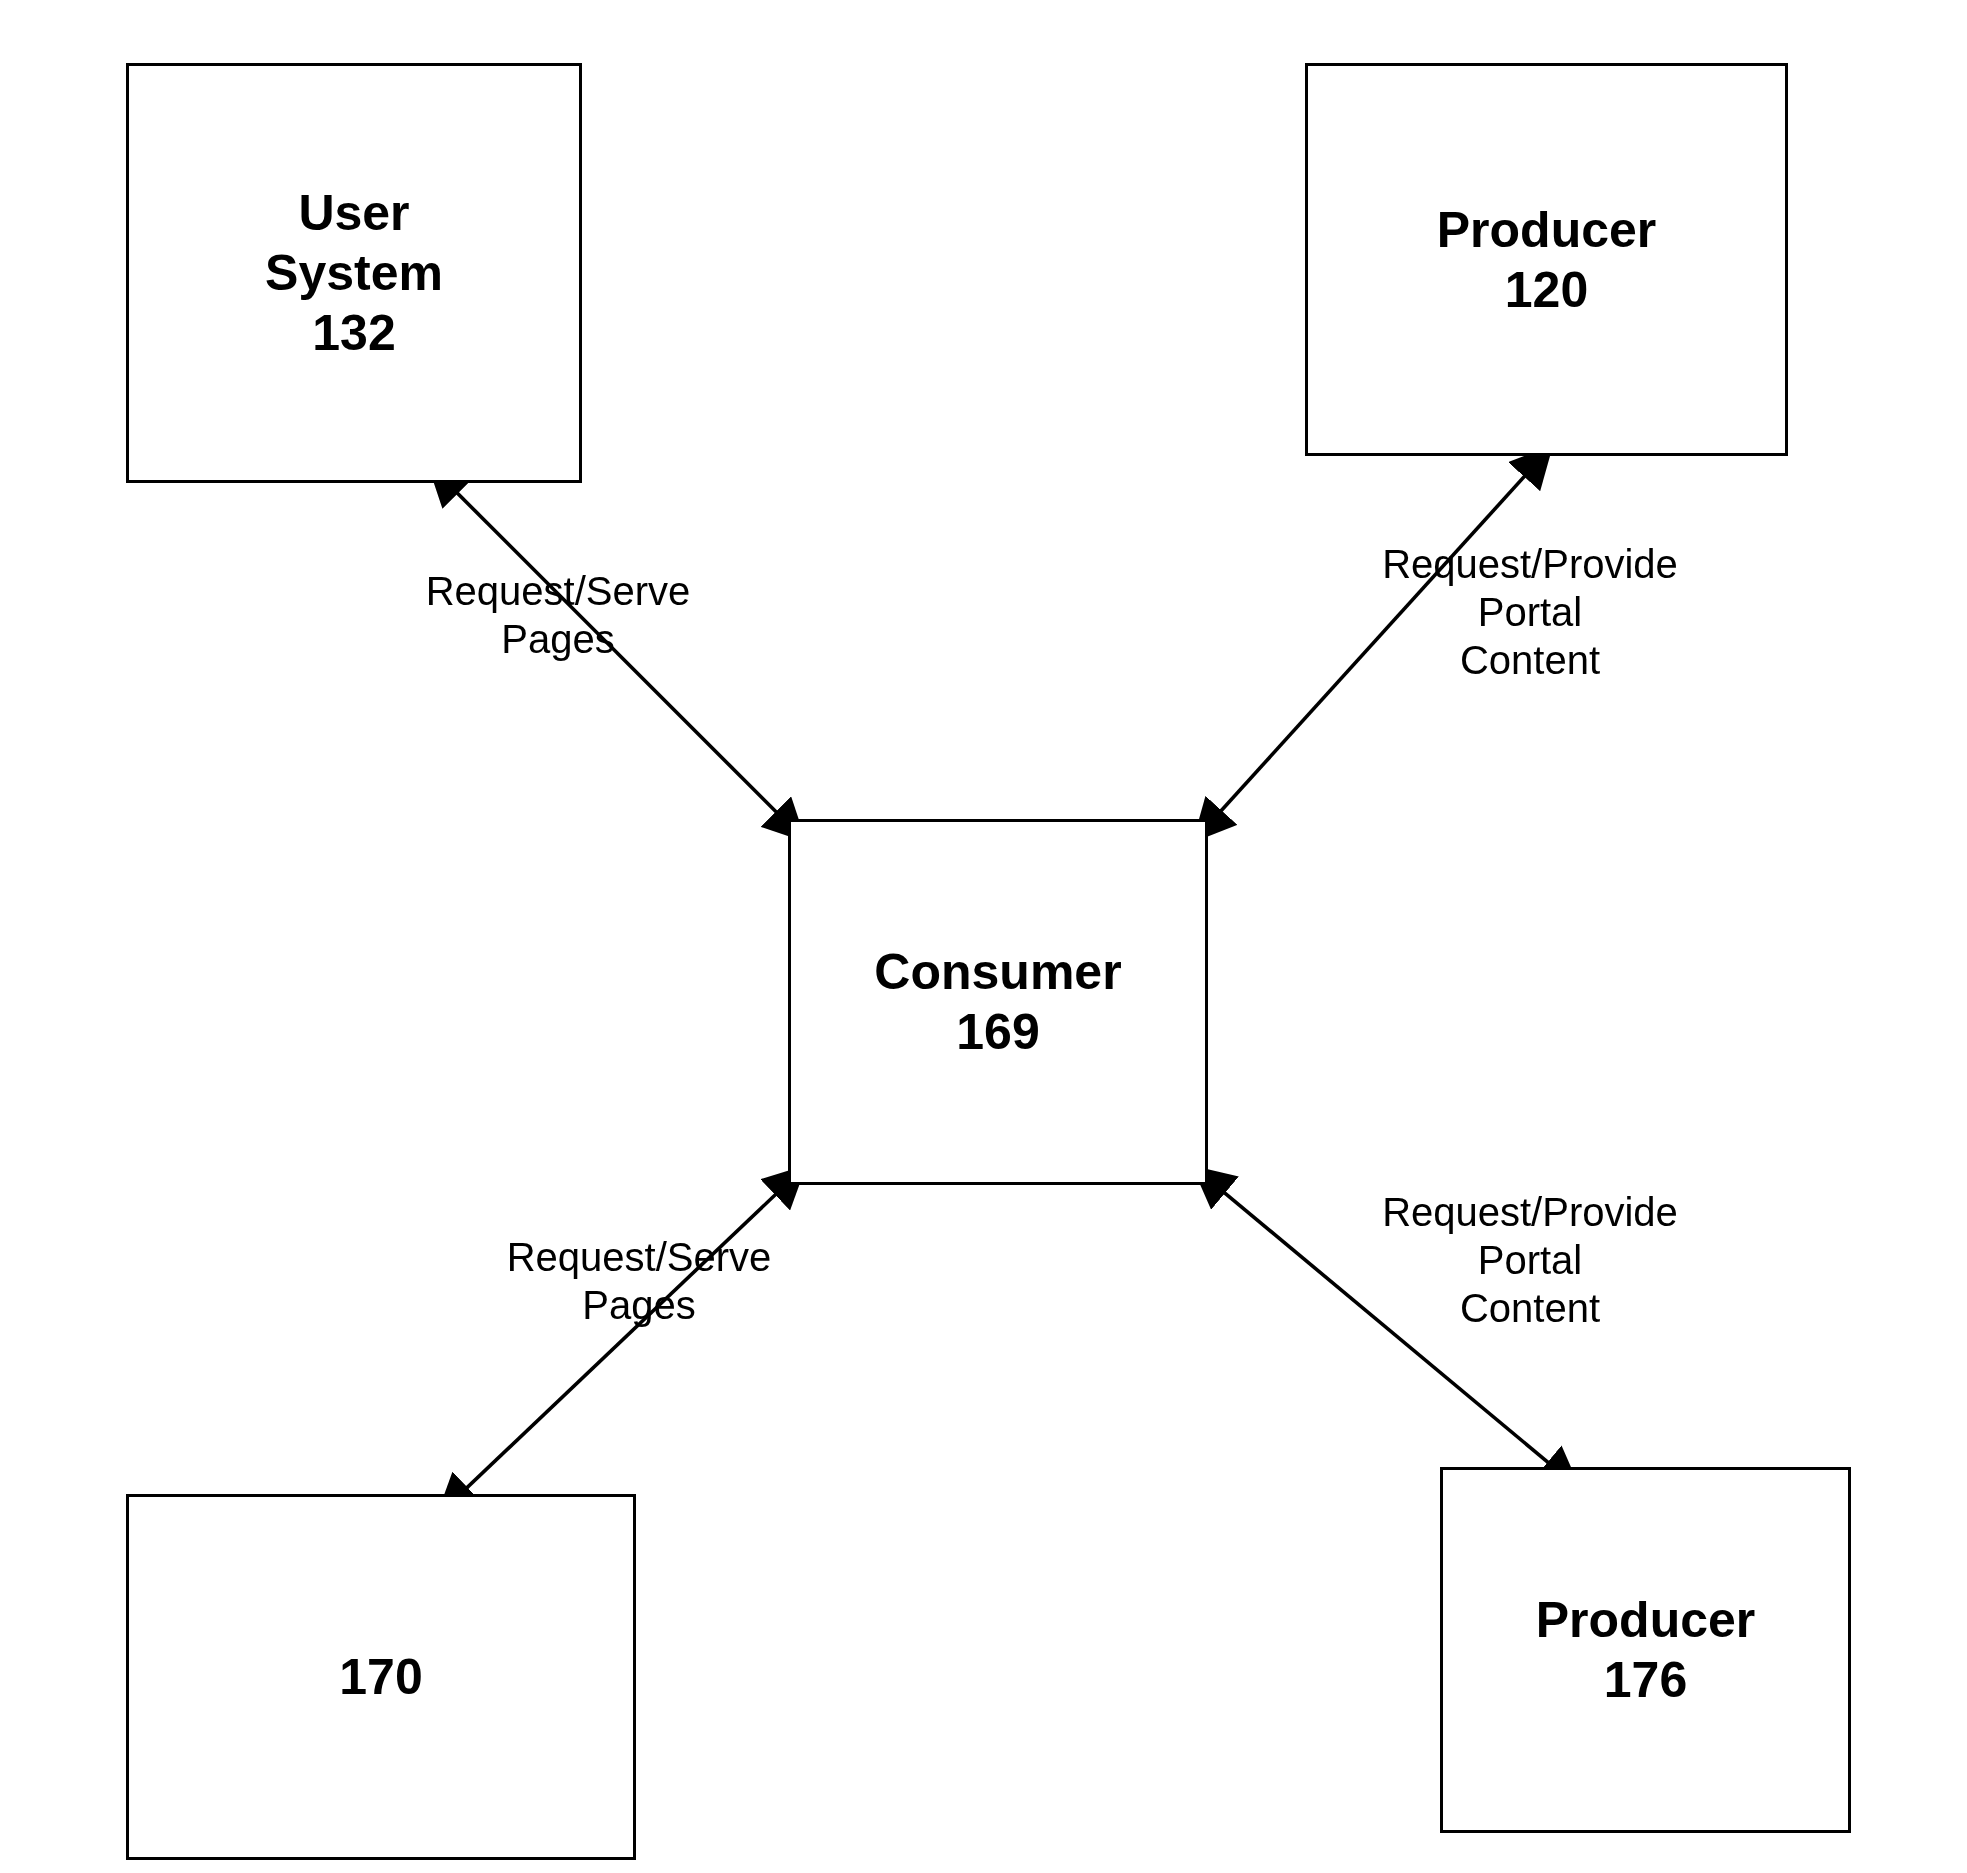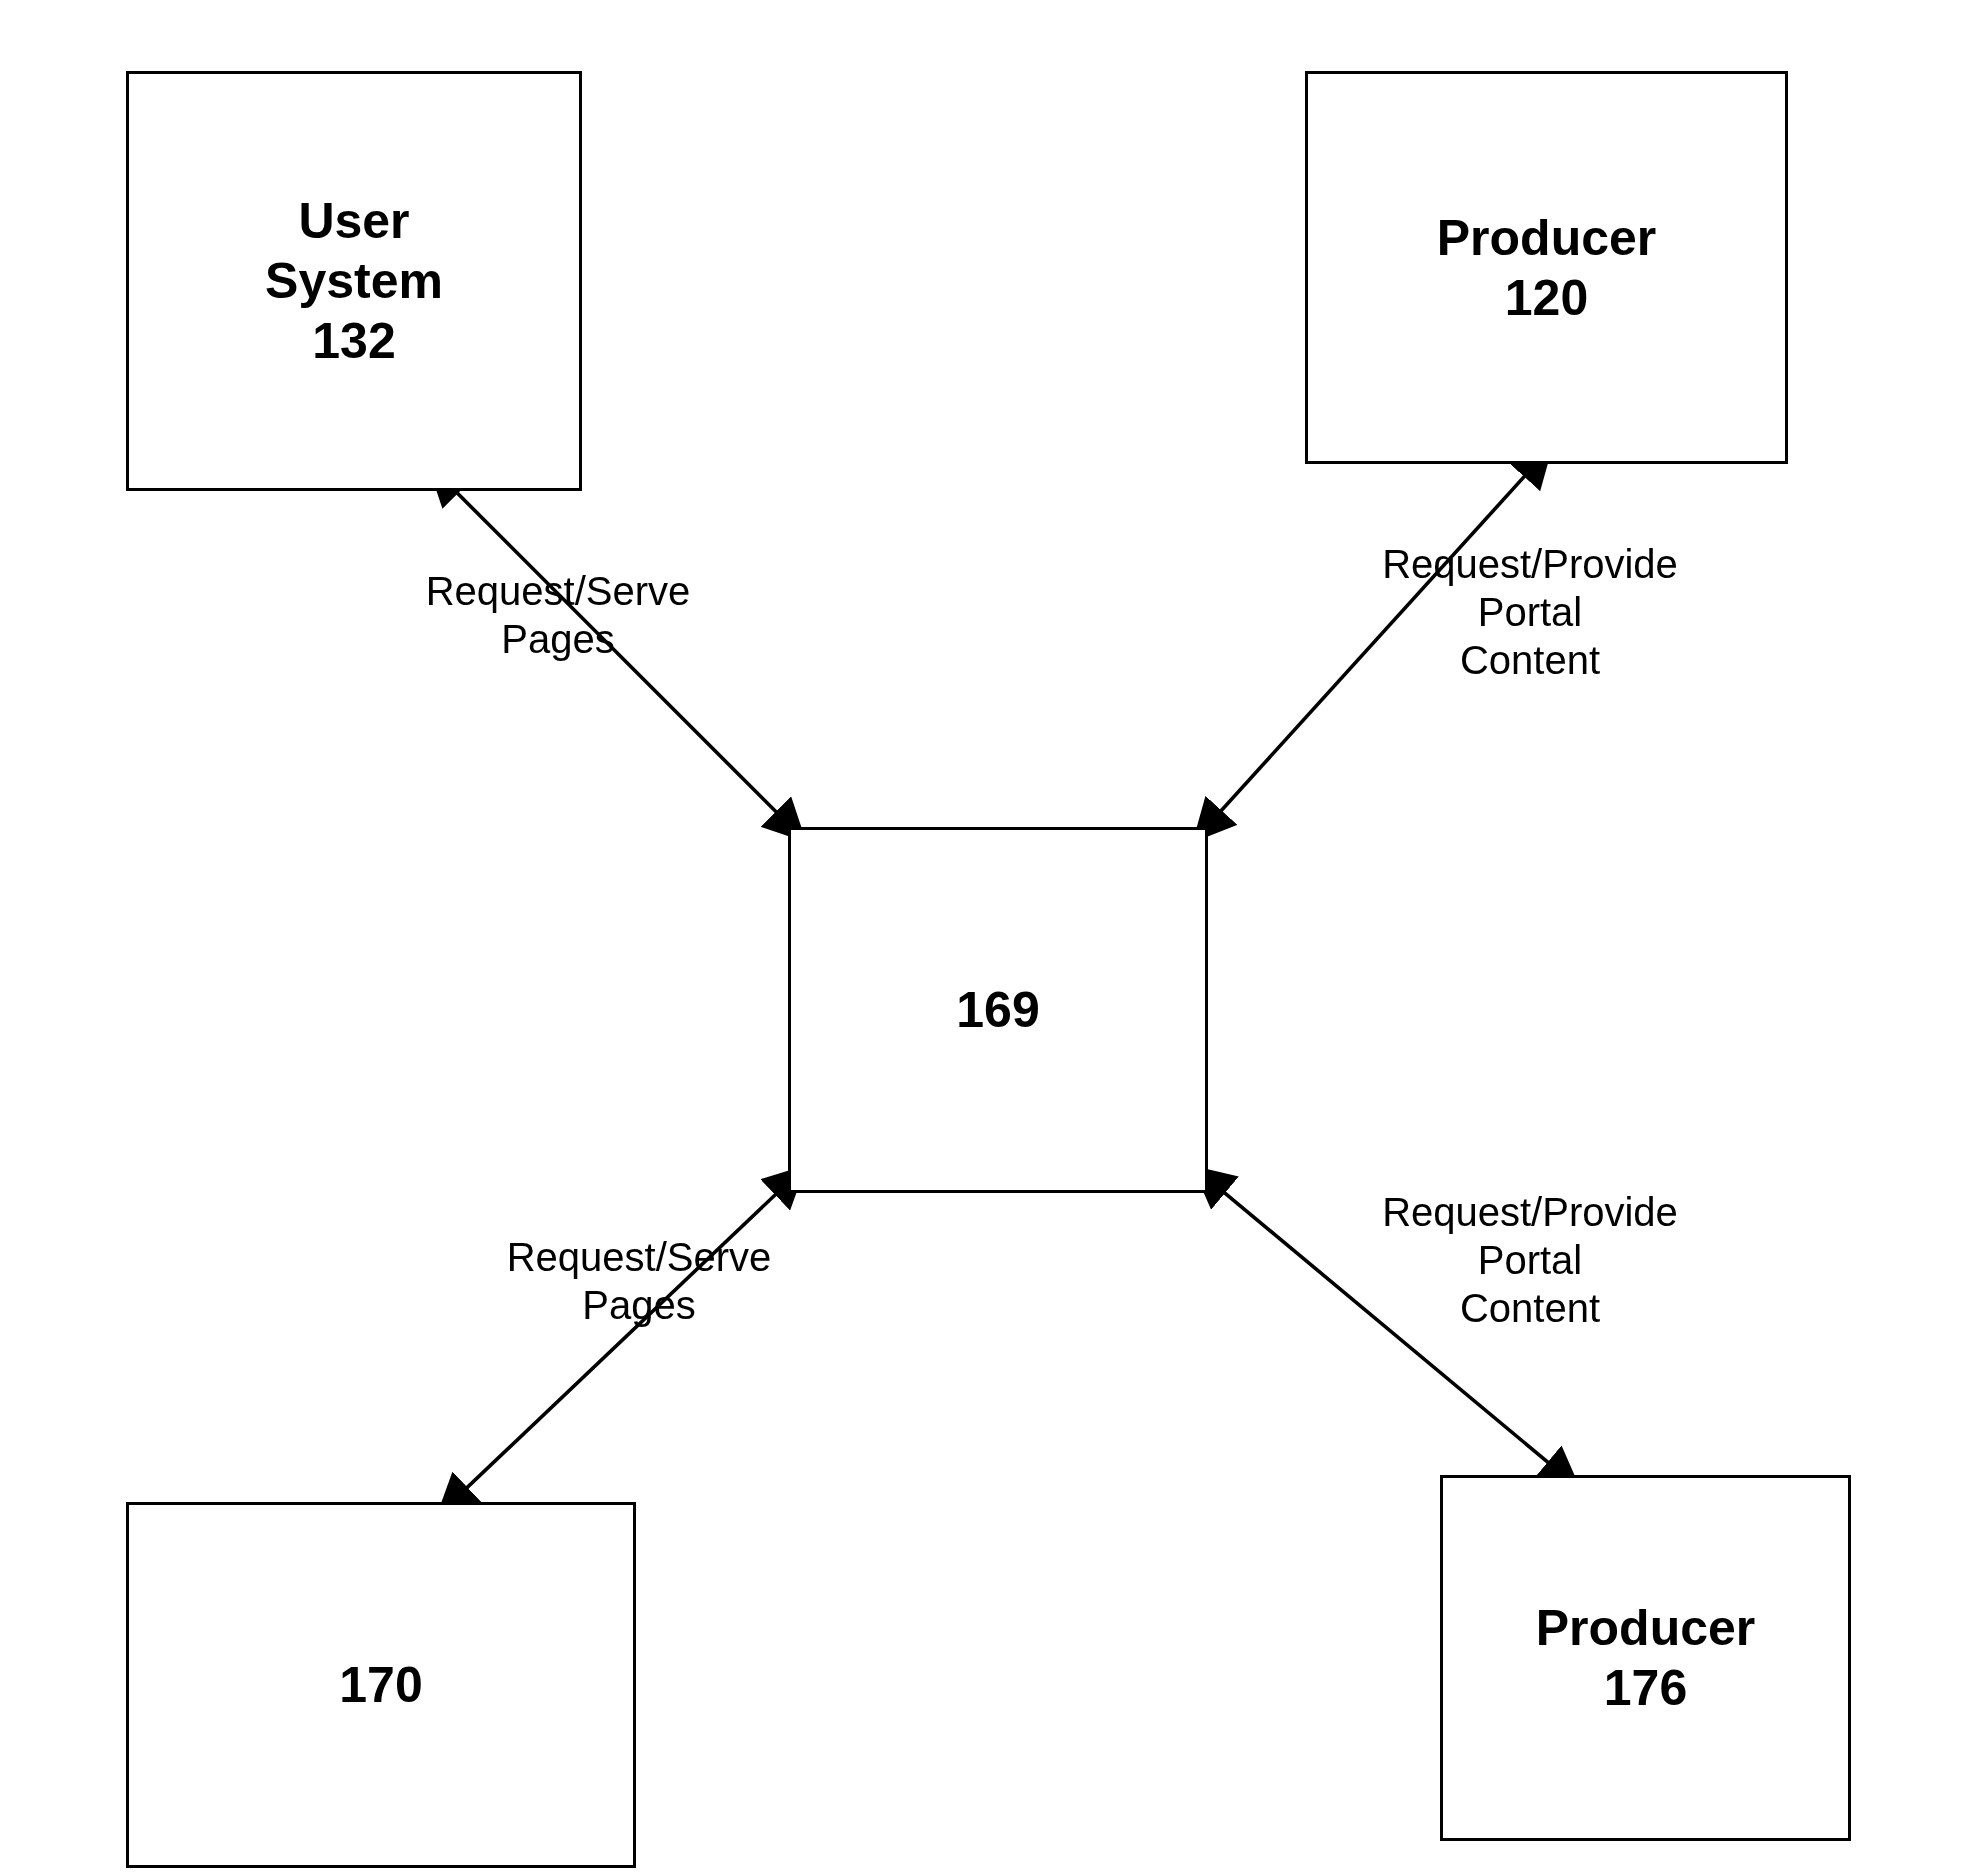--- a/index.html
+++ b/index.html
@@ -15,21 +15,20 @@
     }
     .box {
       position: absolute;
       border: 3.6px solid black;
       background: white;
       display: flex;
       flex-direction: column;
       align-items: center;
       justify-content: center;
       text-align: center;
-      margin-top: 8px;
     }
     .box-label {
       font-weight: bold;
       font-size: 50px;
       line-height: 1.2;
     }
     .box-number {
       font-weight: bold;
       font-size: 50px;
       line-height: 1.2;
@@ -77,20 +76,21 @@
     <div class="box-label">User<br>System</div>
     <div class="box-number">132</div>
   </div>
 
   <div class="box" style="left:1305px; top:63px; width:477px; height:387px;">
     <div class="box-label">Producer</div>
     <div class="box-number">120</div>
   </div>
 
   <div class="box" style="left:788px; top:819px; width:414px; height:360px;">
+    <div class="box-label">Consumer</div>
     <div class="box-number">169</div>
   </div>
 
   <div class="box" style="left:126px; top:1494px; width:504px; height:360px;">
     <div class="box-number">170</div>
   </div>
 
   <div class="box" style="left:1440px; top:1467px; width:405px; height:360px;">
     <div class="box-label">Producer</div>
     <div class="box-number">176</div>

